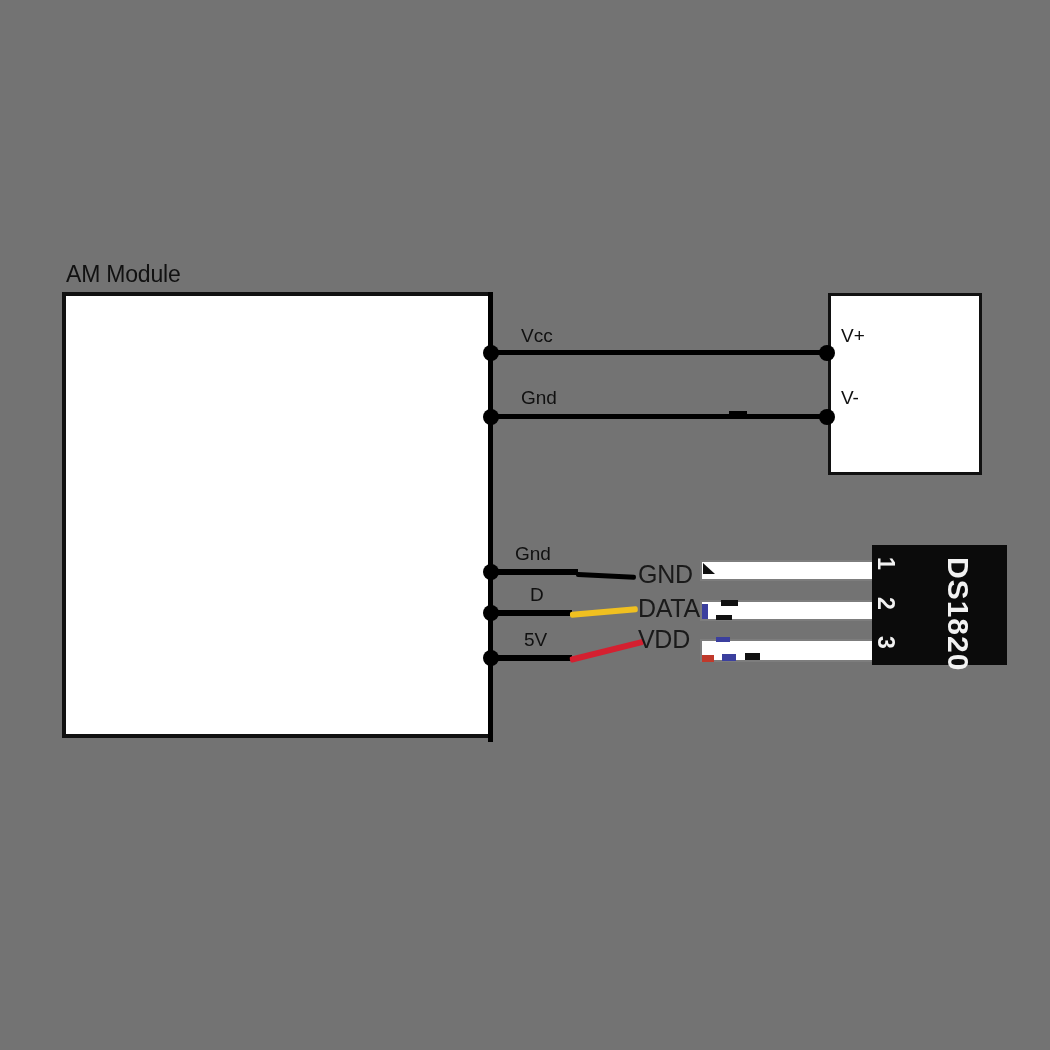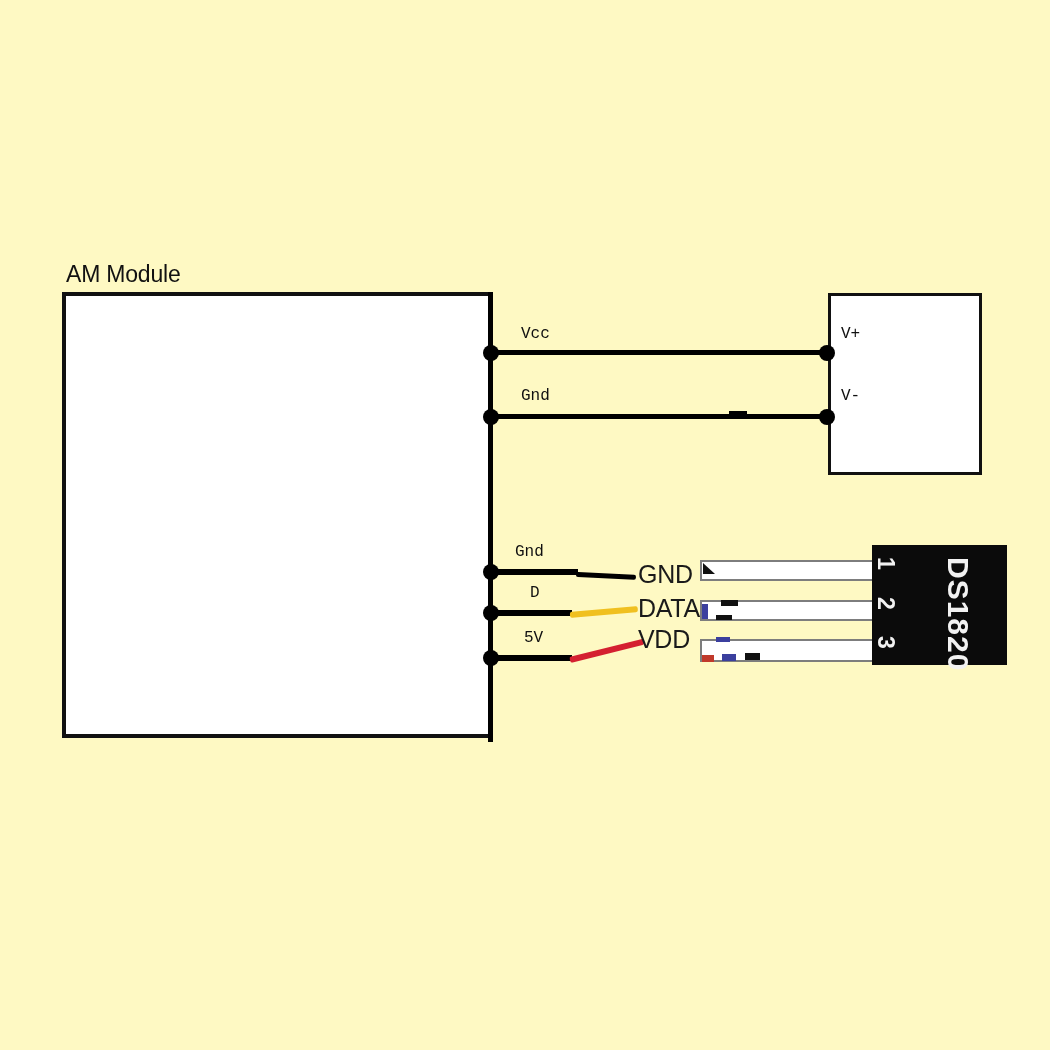--- a/index.html
+++ b/index.html
@@ -4,21 +4,21 @@
 <style>
   html, body {
     margin: 0;
     padding: 0;
     background: #ffffff;
   }
   #canvas {
     position: relative;
     width: 1050px;
     height: 1050px;
-    background: #fef9c3;
+    background: #737373;
     overflow: hidden;
     font-family: "Liberation Sans", sans-serif;
   }
 
   
   .box {
     position: absolute;
     box-sizing: border-box;
     background: #ffffff;
   }
@@ -45,22 +45,22 @@
   
   .title-sans {
     font-family: "Liberation Sans", sans-serif;
     font-size: 23px;
     color: #111111;
     letter-spacing: -0.2px;
   }
 
   
   .lbl-serif {
-    font-family: Liberation Mono, monospace;
-    font-size: 16px;
+    font-family: Liberation Sans, sans-serif;
+    font-size: 19px;
     color: #101010;
   }
 
   
   .lbl-sensor {
     font-family: "Liberation Sans", sans-serif;
     font-size: 25px;
     color: #1a1a1a;
     letter-spacing: -0.3px;
   }

